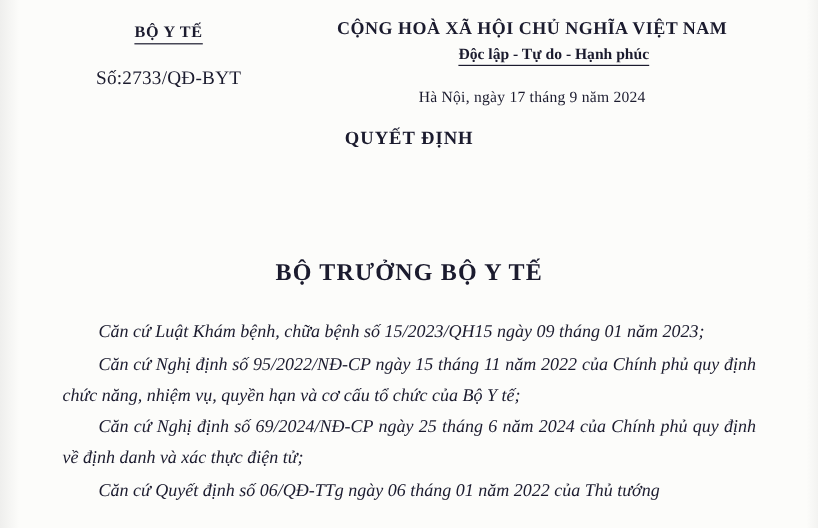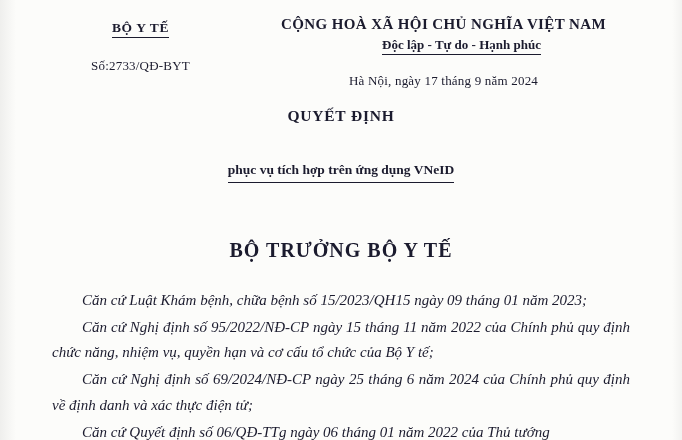--- a/index.html
+++ b/index.html
@@ -58,21 +58,21 @@
 
   .ministry {
     font-weight: bold;
     font-size: 13.5px;
     letter-spacing: 0.6px;
     display: inline-block;
     padding-bottom: 1px;
     border-bottom: 1.4px solid #1b1b2e;
   }
   .doc-number {
-    font-size: 13px;
+    font-size: 16px;
     margin-top: 20px;
     letter-spacing: 0.2px;
   }
 
   .nation {
     font-weight: bold;
     font-size: 15px;
     letter-spacing: 0.4px;
     white-space: nowrap;
   }
@@ -147,21 +147,20 @@
       <div class="nation">CỘNG HOÀ XÃ HỘI CHỦ NGHĨA VIỆT NAM</div>
       <div class="motto">Độc lập - Tự do - Hạnh phúc</div>
       <div class="place-date">Hà Nội, ngày 17 tháng 9 năm 2024</div>
     </div>
   </div>
 
   <div class="decision-title">QUYẾT ĐỊNH</div>
 
   <div class="decision-sub">
     <br>
-    <span class="underlined">phục vụ tích hợp trên ứng dụng VNeID</span>
   </div>
 
   <div class="signer">BỘ TRƯỞNG BỘ Y TẾ</div>
 
   <div class="basis-list">
     <p class="basis">Căn cứ Luật Khám bệnh, chữa bệnh số 15/2023/QH15 ngày 09 tháng 01 năm 2023;</p>
     <p class="basis">Căn cứ Nghị định số 95/2022/NĐ-CP ngày 15 tháng 11 năm 2022 của Chính phủ quy định chức năng, nhiệm vụ, quyền hạn và cơ cấu tổ chức của Bộ Y tế;</p>
     <p class="basis">Căn cứ Nghị định số 69/2024/NĐ-CP ngày 25 tháng 6 năm 2024 của Chính phủ quy định về định danh và xác thực điện tử;</p>
     <p class="basis">Căn cứ Quyết định số 06/QĐ-TTg ngày 06 tháng 01 năm 2022 của Thủ tướng</p>
   </div>

